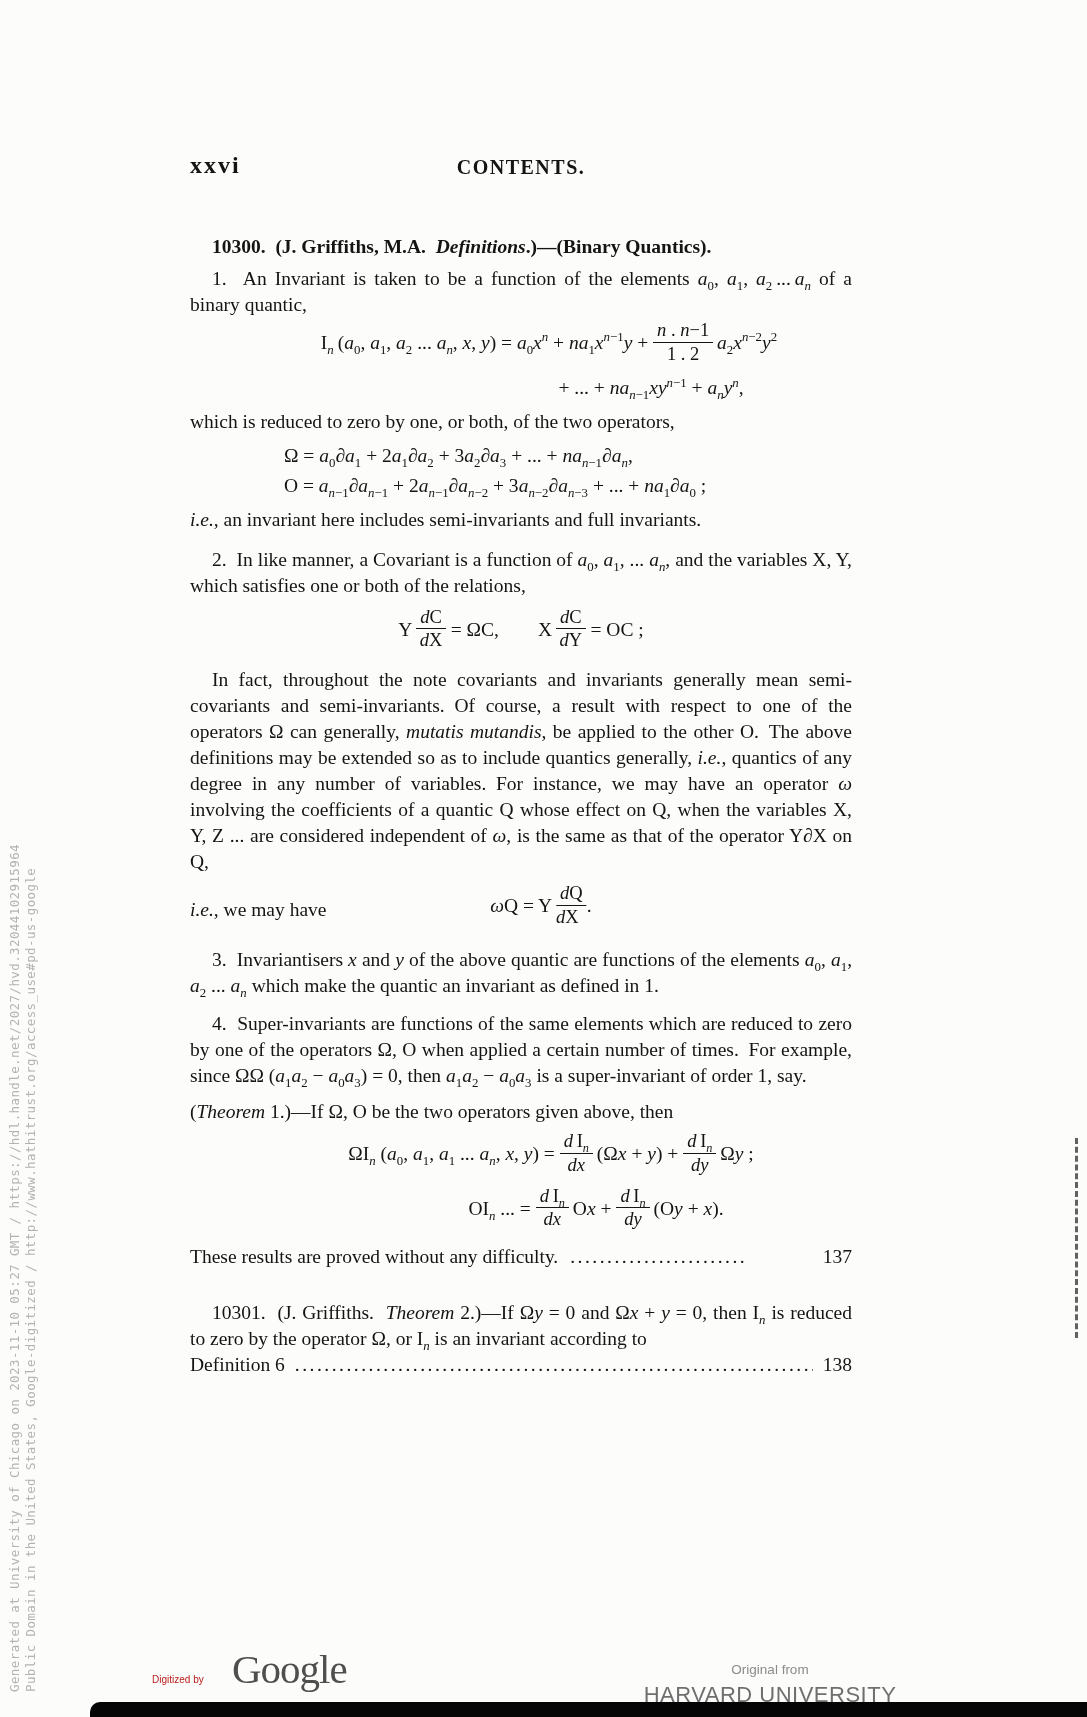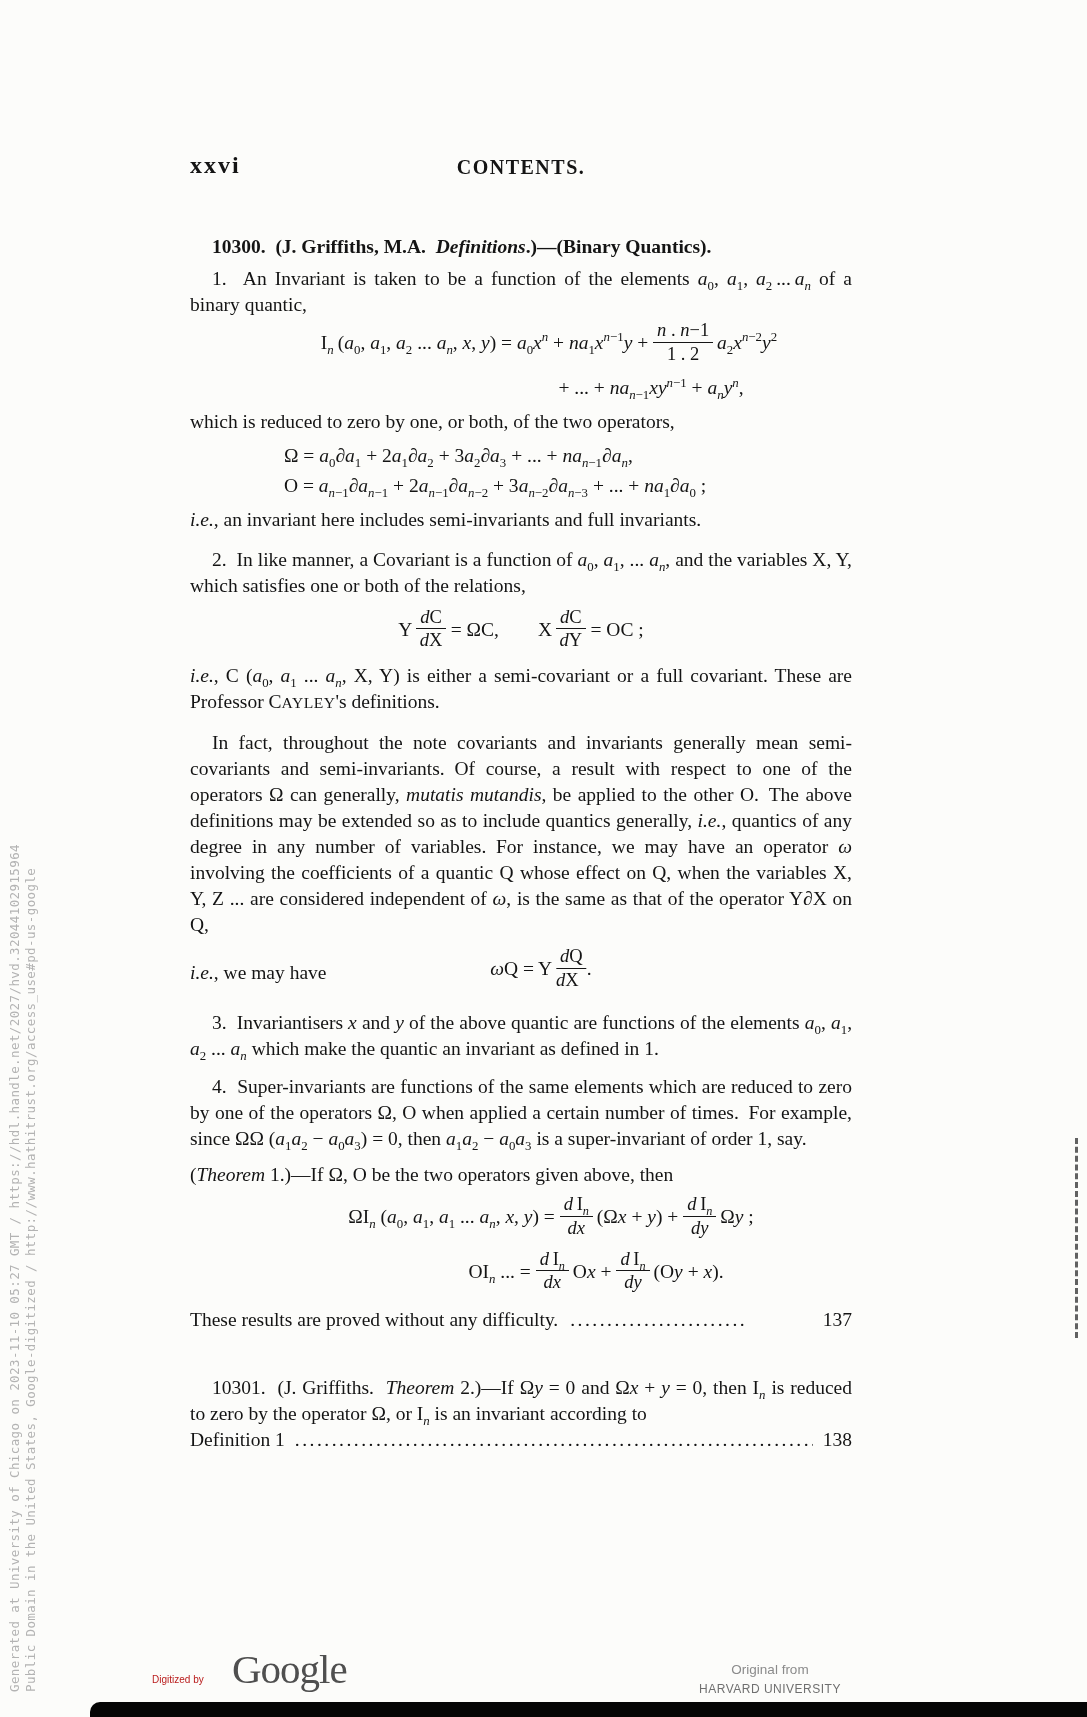--- a/index.html
+++ b/index.html
@@ -47,21 +47,21 @@
   .page-ref{margin-left:auto; padding-left:14px;}
   .page-ref2{padding-left:0;}
   
   .digitized-by{position:absolute; left:152px; top:1674px;
     font-family:"Liberation Sans",sans-serif; font-size:10px; color:#b91c1c;}
   .google-logo{position:absolute; left:232px; top:1645px;
     font-family:"Liberation Serif",serif; font-size:41px; color:#4f4f4f; letter-spacing:-1px;}
   .original-from{position:absolute; left:660px; width:220px; top:1662px; text-align:center;
     font-family:"Liberation Sans",sans-serif; font-size:13.5px; color:#8b8b8b;}
   .institution{position:absolute; left:610px; width:320px; top:1682px; text-align:center;
-    font-family:"Liberation Sans",sans-serif; font-size:12px; color:#6f6f6f; letter-spacing:.5px;}
+    font-family:"Liberation Sans",sans-serif; font-size:22px; color:#6f6f6f; letter-spacing:.5px;}
   .bottom-bar{position:absolute; left:90px; right:0; bottom:0; height:15px;
     background:#050505; border-top-left-radius:10px;}
   .edge-artifact{position:absolute; left:1075px; top:1138px; height:200px; width:0;
     border-left:3px dashed #2e2e2e; opacity:.75;}
 </style>
 </head>
 <body>
 
 <div class="page">
 
@@ -88,21 +88,20 @@
 
     <div class="formula" style="text-align:left; padding-left:94px; margin:8px 0 0;">Ω = <i>a</i><sub>0</sub>∂<i>a</i><sub>1</sub> + 2<i>a</i><sub>1</sub>∂<i>a</i><sub>2</sub> + 3<i>a</i><sub>2</sub>∂<i>a</i><sub>3</sub> + ... + <i>na</i><sub><i>n</i>−1</sub>∂<i>a</i><sub><i>n</i></sub>,</div>
     <div class="formula" style="text-align:left; padding-left:94px; margin:4px 0 0;">O = <i>a</i><sub><i>n</i>−1</sub>∂<i>a</i><sub><i>n</i>−1</sub> + 2<i>a</i><sub><i>n</i>−1</sub>∂<i>a</i><sub><i>n</i>−2</sub> + 3<i>a</i><sub><i>n</i>−2</sub>∂<i>a</i><sub><i>n</i>−3</sub> + ... + <i>na</i><sub>1</sub>∂<i>a</i><sub>0</sub> ;</div>
 
     <div class="block" style="margin-top:8px;"><i>i.e.</i>, an invariant here includes semi-invariants and full invariants.</div>
 
     <div class="block indent" style="margin-top:14px;">2.&nbsp;&nbsp;In like manner, a Covariant is a function of <i>a</i><sub>0</sub>, <i>a</i><sub>1</sub>, ... <i>a</i><sub><i>n</i></sub>, and the variables X, Y, which satisfies one or both of the relations,</div>
 
     <div class="formula" style="margin:10px 0;">Y <span class="fr"><span class="t"><i>d</i>C</span><span class="b"><i>d</i>X</span></span> = ΩC,  X <span class="fr"><span class="t"><i>d</i>C</span><span class="b"><i>d</i>Y</span></span> = OC ;</div>
 
-    <div class="block"><i>i.e.</i>, C (<i>a</i><sub>0</sub>, <i>a</i><sub>1</sub> ... <i>a</i><sub><i>n</i></sub>, X, Y) is either a semi-covariant or a full covariant. These are Professor C<span class="sc">AYLEY</span>'s definitions.</div>
 
     <div class="block indent" style="margin-top:14px;">In fact, throughout the note covariants and invariants generally mean semi-covariants and semi-invariants. Of course, a result with respect to one of the operators Ω can generally, <i>mutatis mutandis</i>, be applied to the other O. The above definitions may be extended so as to include quantics generally, <i>i.e.</i>, quantics of any degree in any number of variables. For instance, we may have an operator <i>ω</i> involving the coefficients of a quantic Q whose effect on Q, when the variables X, Y, Z ... are considered independent of <i>ω</i>, is the same as that of the operator Y∂X on Q,</div>
 
     <div class="rel">
       <span class="side-label"><i>i.e.</i>, we may have</span>
       <span class="centered"><i>ω</i>Q = Y <span class="fr"><span class="t"><i>d</i>Q</span><span class="b"><i>d</i>X</span></span>.</span>
     </div>
 
     <div class="block indent" style="">3.&nbsp;&nbsp;Invariantisers <i>x</i> and <i>y</i> of the above quantic are functions of the elements <i>a</i><sub>0</sub>, <i>a</i><sub>1</sub>, <i>a</i><sub>2</sub> ... <i>a</i><sub><i>n</i></sub> which make the quantic an invariant as defined in 1.</div>
 
@@ -112,23 +111,23 @@
 
     <div class="formula" style="padding-left:60px; margin:8px 0;">ΩI<sub><i>n</i></sub> (<i>a</i><sub>0</sub>, <i>a</i><sub>1</sub>, <i>a</i><sub>1</sub> ... <i>a</i><sub><i>n</i></sub>, <i>x</i>, <i>y</i>) = <span class="fr"><span class="t"><i>d</i> I<sub><i>n</i></sub></span><span class="b"><i>dx</i></span></span> (Ω<i>x</i> + <i>y</i>) + <span class="fr"><span class="t"><i>d</i> I<sub><i>n</i></sub></span><span class="b"><i>dy</i></span></span> Ω<i>y</i> ;</div>
     <div class="formula" style="padding-left:150px; margin:10px 0;">OI<sub><i>n</i></sub> ... = <span class="fr"><span class="t"><i>d</i> I<sub><i>n</i></sub></span><span class="b"><i>dx</i></span></span> O<i>x</i> + <span class="fr"><span class="t"><i>d</i> I<sub><i>n</i></sub></span><span class="b"><i>dy</i></span></span> (O<i>y</i> + <i>x</i>).</div>
 
     <div class="leader-line" style="margin-top:12px;">
       <span>These results are proved without any difficulty.</span>
       <span class="dots-fixed">........................</span>
       <span class="page-ref">137</span>
     </div>
 
-    <div class="block indent" style="margin-top:42px;">10301.&nbsp;&nbsp;(J. Griffiths.&nbsp;&nbsp;<i>Theorem</i> 2.)—If Ω<i>y</i> = 0 and Ω<i>x</i> + <i>y</i> = 0, then I<sub><i>n</i></sub> is reduced to zero by the operator Ω, or I<sub><i>n</i></sub> is an invariant according to</div>
+    <div class="block indent" style="margin-top:30px;">10301.&nbsp;&nbsp;(J. Griffiths.&nbsp;&nbsp;<i>Theorem</i> 2.)—If Ω<i>y</i> = 0 and Ω<i>x</i> + <i>y</i> = 0, then I<sub><i>n</i></sub> is reduced to zero by the operator Ω, or I<sub><i>n</i></sub> is an invariant according to</div>
     <div class="leader-line">
-      <span>Definition 1</span>
+      <span>Definition 6</span>
       <span class="dots-fill">.....................................................................................................................</span>
       <span class="page-ref page-ref2">138</span>
     </div>
 
 
   </div>
 
   <div class="edge-artifact"></div>
 
   <div class="digitized-by">Digitized by</div>

